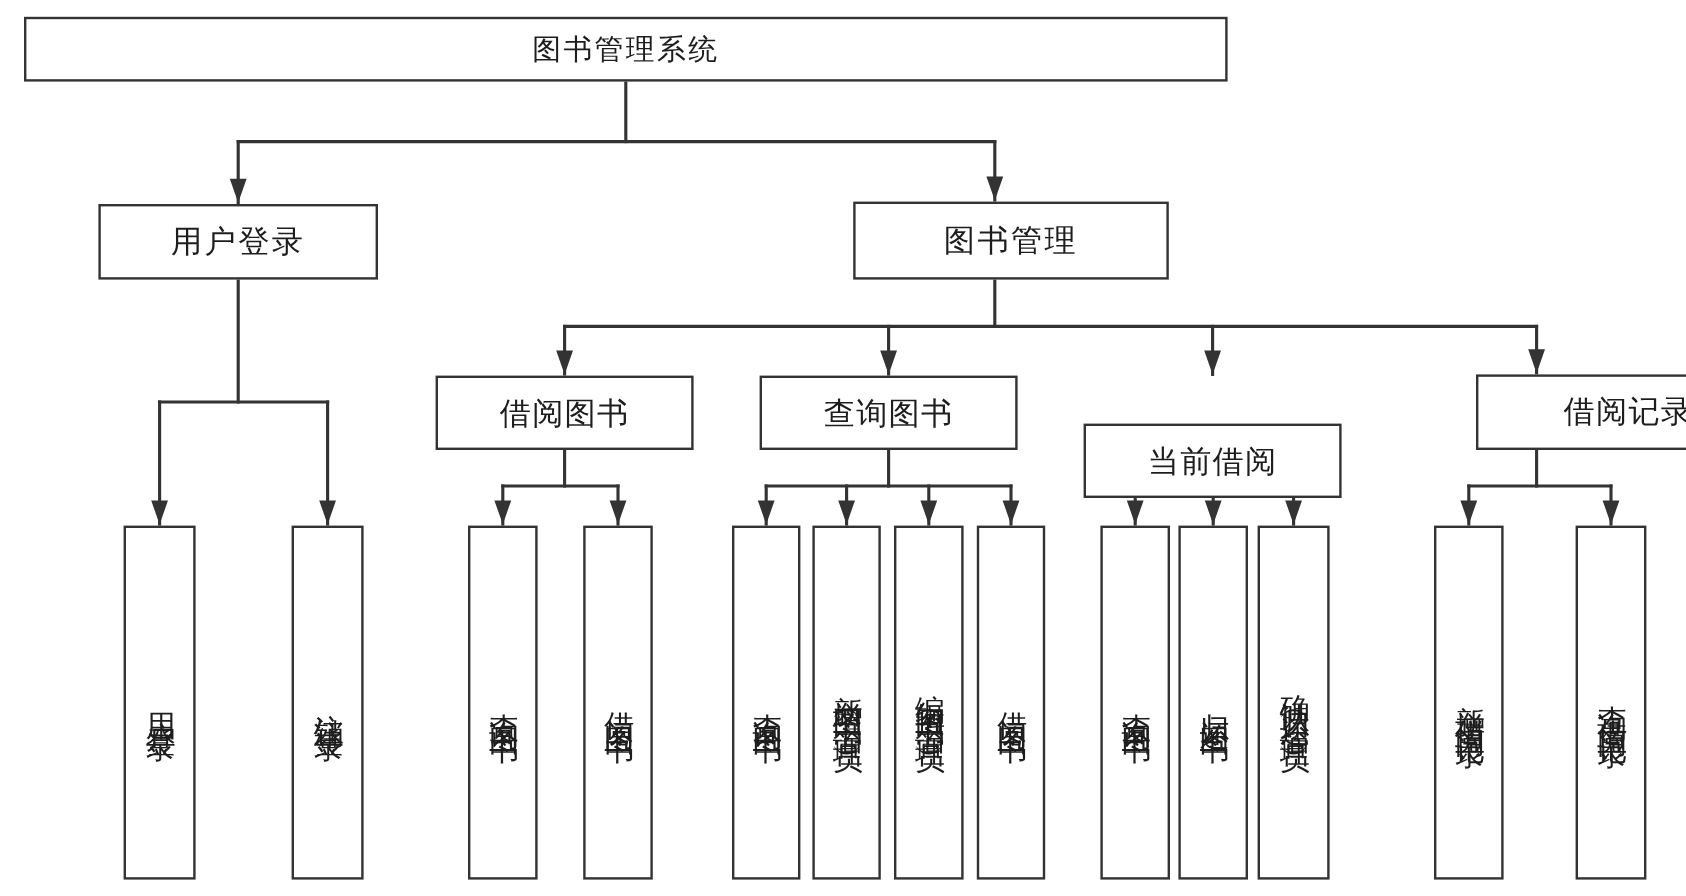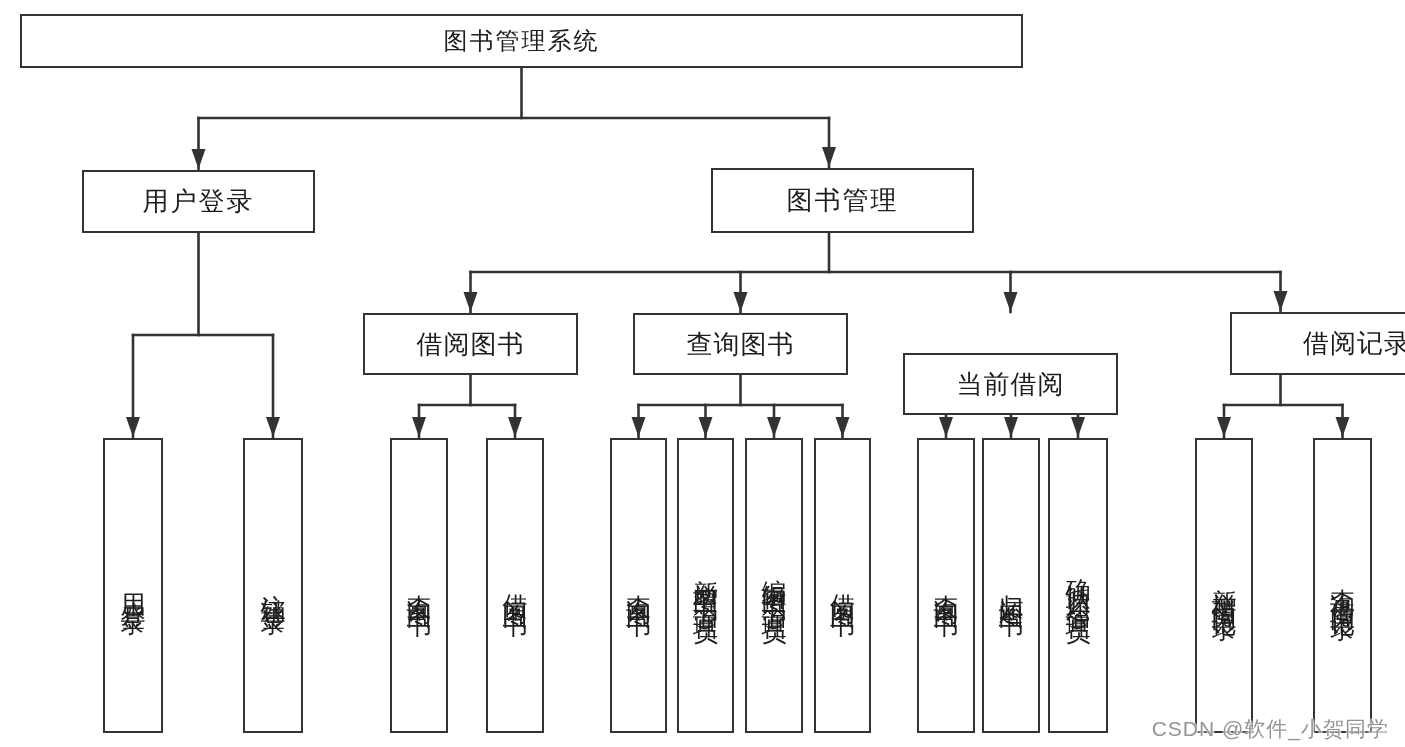--- a/index.html
+++ b/index.html
@@ -111,14 +111,13 @@
       <div class="node leaf" style="left: 677px; top: 438px; width: 57px; height: 295px;">新增图书（管理员）</div>
       <div class="node leaf" style="left: 745px; top: 438px; width: 58px; height: 295px;">编辑图书（管理员）</div>
       <div class="node leaf" style="left: 814px; top: 438px; width: 57px; height: 295px;">借阅图书</div>
       <div class="node leaf" style="left: 917px; top: 438px; width: 58px; height: 295px;">查询图书</div>
       <div class="node leaf" style="left: 982px; top: 438px; width: 58px; height: 295px;">归还图书</div>
       <div class="node leaf" style="left: 1048px; top: 438px; width: 60px; height: 295px;">确认归还（管理员）</div>
       <div class="node leaf" style="left: 1195px; top: 438px; width: 58px; height: 295px;">新增借阅记录</div>
       <div class="node leaf" style="left: 1313px; top: 438px; width: 59px; height: 295px;">查询借阅记录</div>
     </div>
 
-  <div id="watermark">CSDN @软件_小贺同学</div>
 </div>
 
 </body></html>

